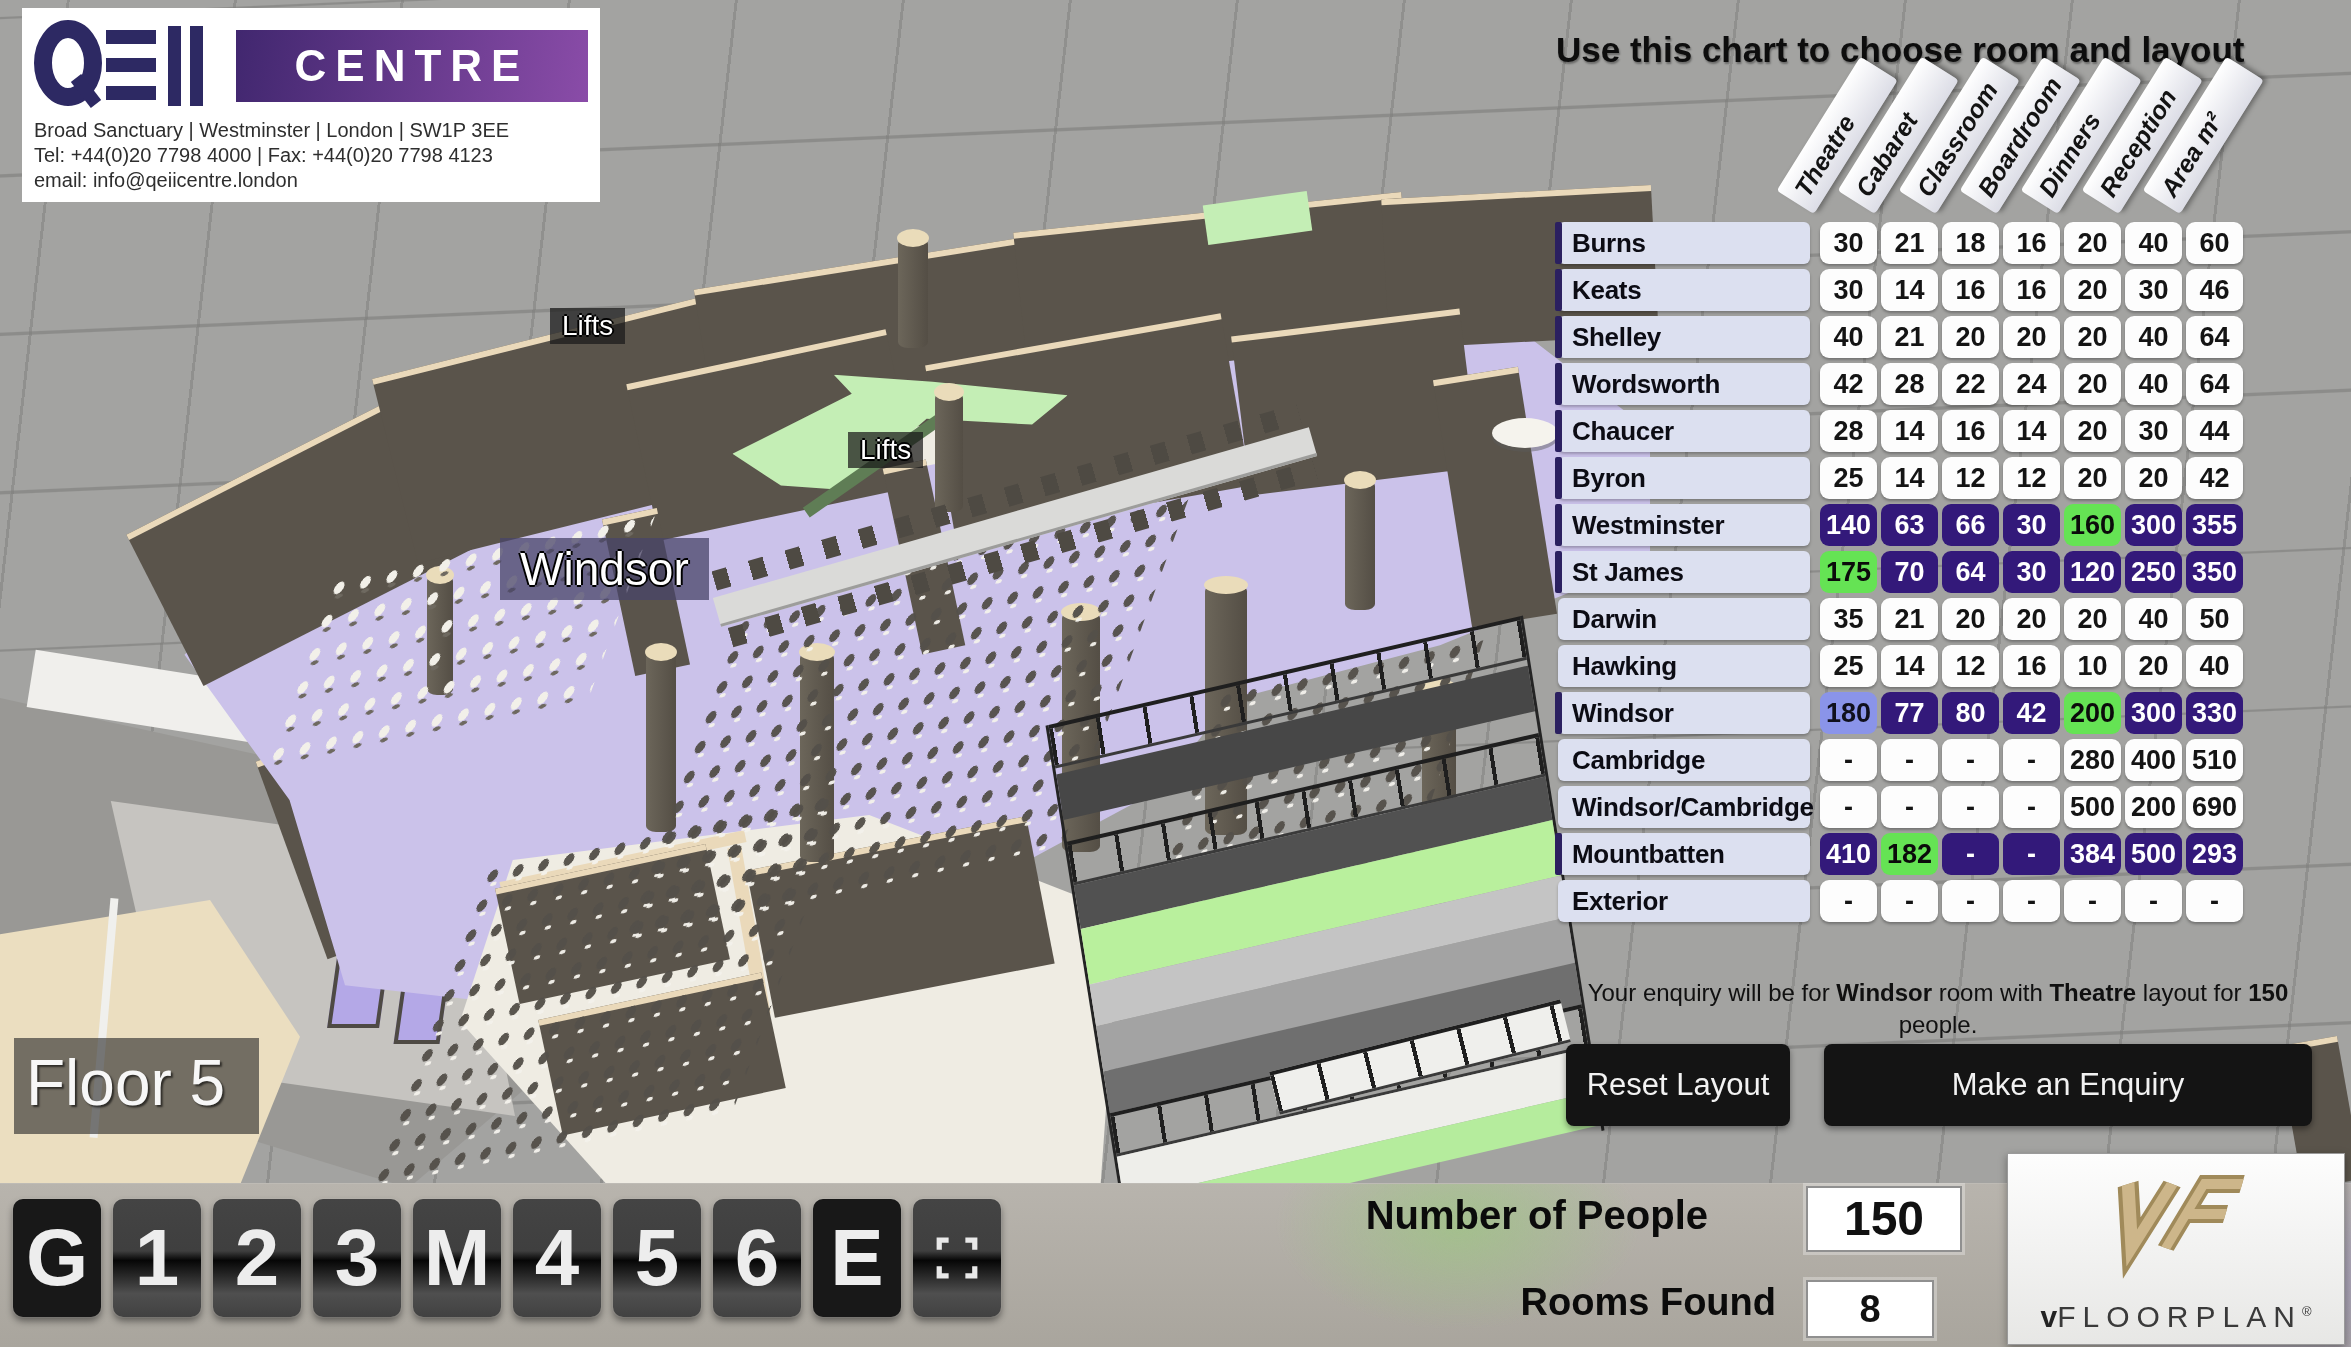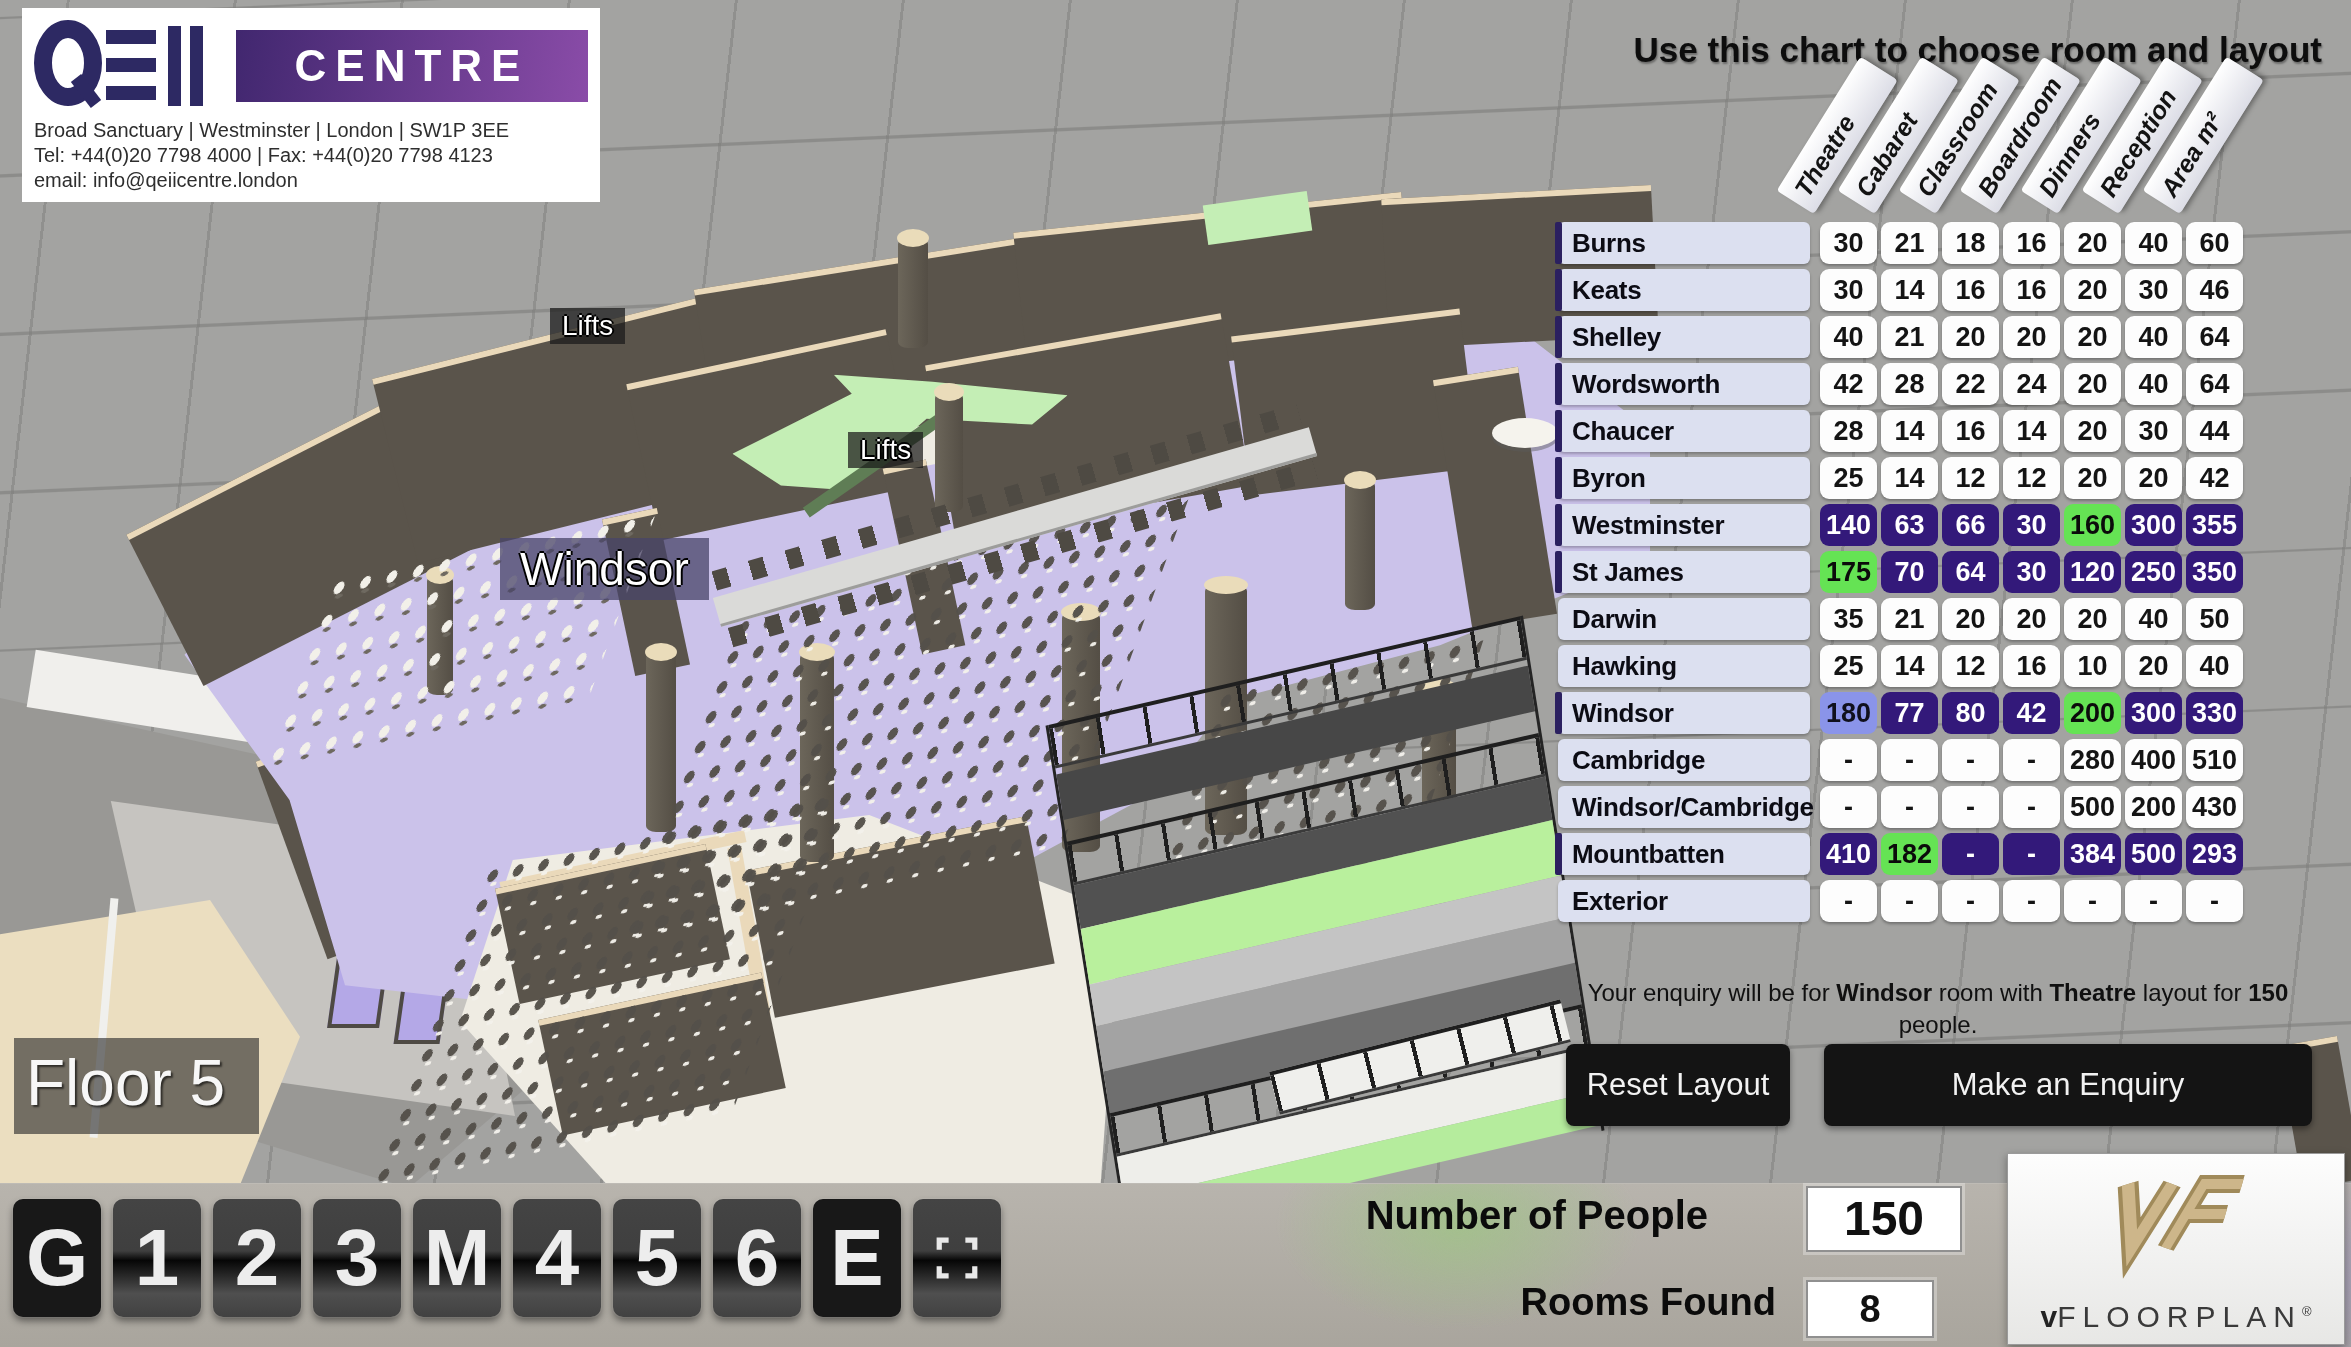--- a/index.html
+++ b/index.html
@@ -53,21 +53,21 @@
   .brand-card{position:absolute;left:22px;top:8px;width:578px;height:194px;background:#fff;
         z-index:6;padding:10px 12px 8px 12px;}
   .brand-row{display:flex;align-items:center;height:96px;}
   .centre-box{height:72px;flex:1;margin-left:10px;display:flex;align-items:center;justify-content:center;
         background:linear-gradient(100deg,#41276f,#8a4ca8);color:#fff;font-weight:700;
         font-size:44px;letter-spacing:9px;}
   .brand-addr{font-size:20px;color:#2e2e2e;line-height:25px;margin-top:4px;}
 
   
   .panel{position:absolute;left:1556px;top:30px;width:766px;height:1112px;z-index:5;}
-  .panel-title{position:absolute;left:0;top:0;width:100%;text-align:right;font-size:35px;
+  .panel-title{position:absolute;left:0;top:0;width:100%;text-align:left;font-size:35px;
         font-weight:800;color:#0d0d0d;text-shadow:1px 2px 2px rgba(0,0,0,.35);}
   .ribbon{position:absolute;top:140px;width:158px;height:44px;border-radius:4px;
         background:linear-gradient(180deg,#ffffff,#dcdde6);
         transform:rotate(-58deg);transform-origin:0 100%;
         box-shadow:3px 3px 5px rgba(0,0,0,.35);
         display:flex;align-items:center;padding-left:10px;}
   .ribbon span{font-style:italic;font-size:25px;color:#131313;font-weight:600;}
   .rows{position:absolute;left:2px;top:192px;width:760px;display:flex;flex-direction:column;gap:5px;}
   .trow{display:flex;height:42px;}
   .rlabel{position:relative;width:252px;margin-right:10px;background:#dce0f0;border-radius:6px;
@@ -366,21 +366,21 @@
           <div class="cell cw">510</div>
         </div>
         <div class="trow">
           <div class="rlabel">Windsor/Cambridge</div>
           <div class="cell cw">-</div>
           <div class="cell cw">-</div>
           <div class="cell cw">-</div>
           <div class="cell cw">-</div>
           <div class="cell cw">500</div>
           <div class="cell cw">200</div>
-          <div class="cell cw">430</div>
+          <div class="cell cw">690</div>
         </div>
         <div class="trow">
           <div class="rlabel striped">Mountbatten</div>
           <div class="cell cp">410</div>
           <div class="cell cg">182</div>
           <div class="cell cp">-</div>
           <div class="cell cp">-</div>
           <div class="cell cp">384</div>
           <div class="cell cp">500</div>
           <div class="cell cp">293</div>

